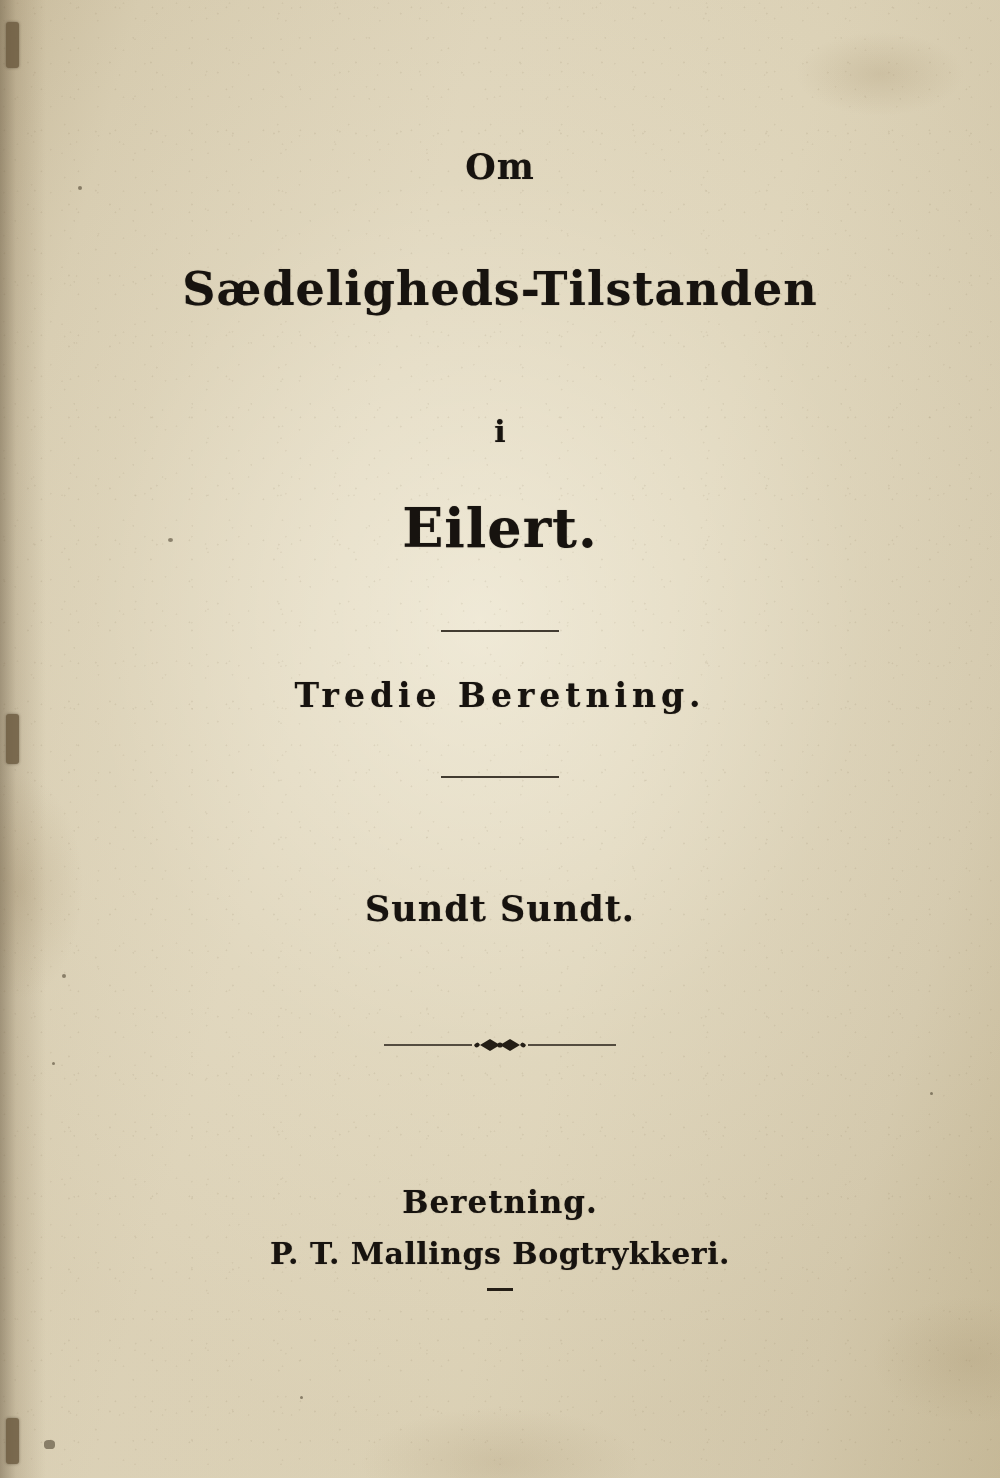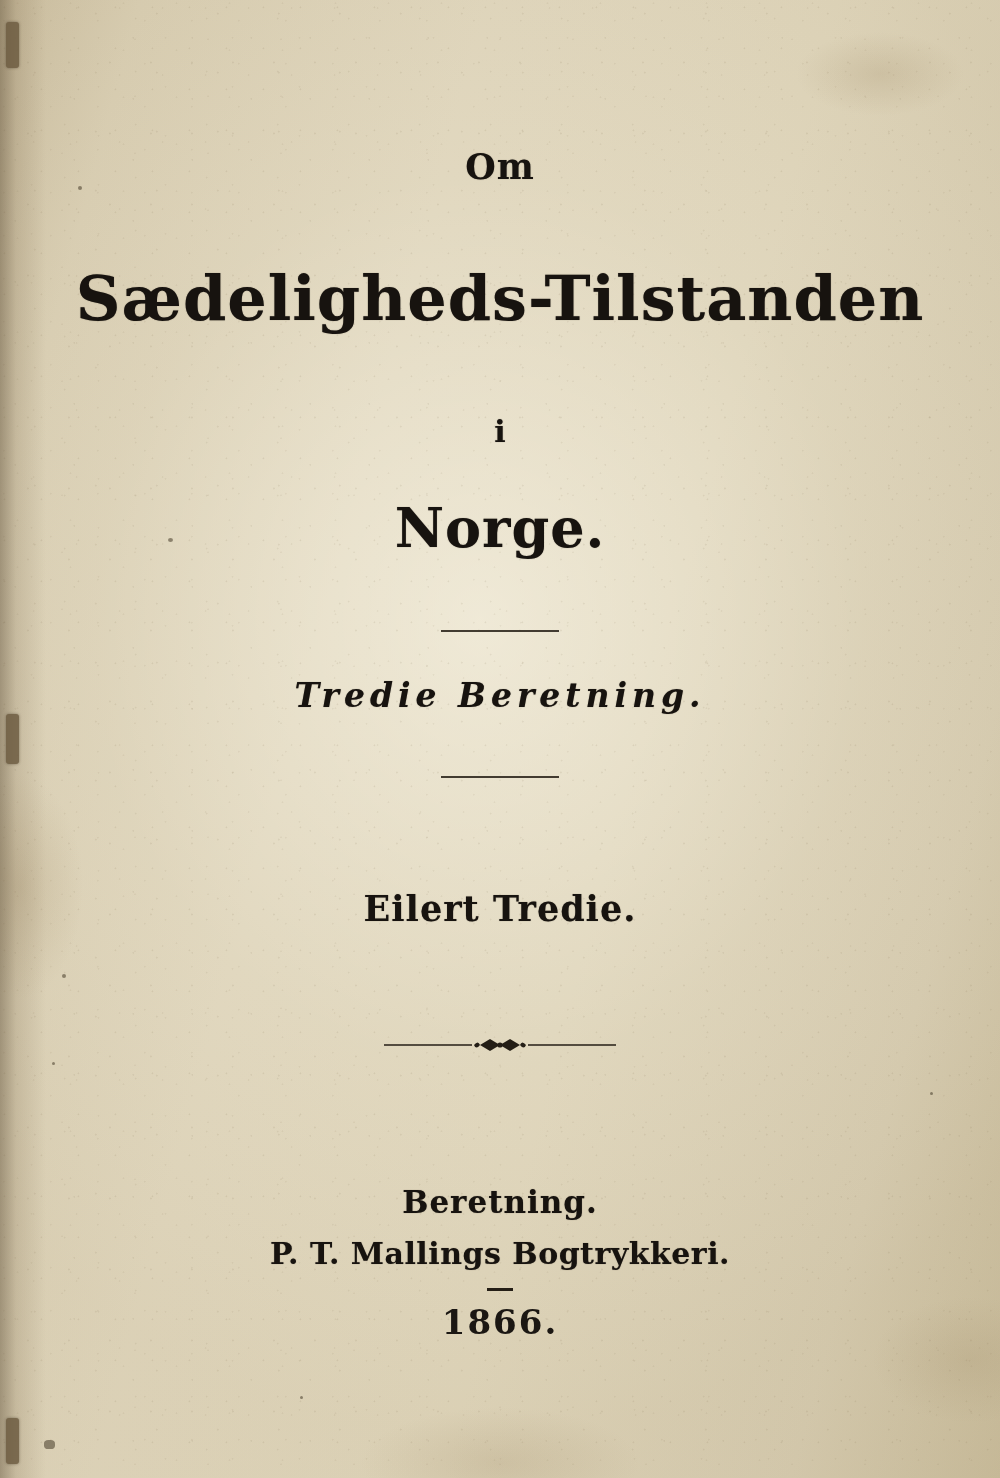--- a/index.html
+++ b/index.html
@@ -98,21 +98,21 @@
     color: #17130f;
     text-shadow: 0 0 1px rgba(30,22,14,0.45);
   }
 
   .line-om {
     position: absolute; left: 0; right: 0; top: 146px;
     font-size: 35px; letter-spacing: 1px;
   }
   .line-title {
     position: absolute; left: 0; right: 0; top: 262px;
-    font-size: 62px;
+    font-size: 46px;
     letter-spacing: 1px;
     white-space: nowrap;
   }
   .line-i {
     position: absolute; left: 0; right: 0; top: 414px;
     font-size: 30px;
   }
   .line-norge {
     position: absolute; left: 0; right: 0; top: 496px;
     font-size: 54px;
@@ -126,21 +126,20 @@
     height: 0;
     border-top: 2px solid #2a231a;
     opacity: 0.88;
   }
   .rule1 { top: 630px; }
   .rule2 { top: 776px; }
   .line-beretning {
     position: absolute; left: 0; right: 0; top: 676px;
     font-size: 33px;
     letter-spacing: 5px;
-    font-style: italic;
   }
   .line-ved {
     position: absolute; left: 0; right: 0; top: 832px;
     font-size: 27px;
     letter-spacing: 1px;
   }
   .line-author {
     position: absolute; left: 0; right: 0; top: 888px;
     font-size: 35px;
     letter-spacing: 1px;
@@ -208,43 +207,42 @@
   <div class="fleck" style="left:300px; top:1396px; width:3px; height:3px;"></div>
 
   <div id="content">
 
     <div class="fraktur line-om">Om</div>
 
     <div class="fraktur line-title">Sædeligheds-Tilstanden</div>
 
     <div class="fraktur line-i">i</div>
 
-    <div class="fraktur line-norge">Norge.</div>
+    <div class="fraktur line-norge">Eilert.</div>
 
     <div class="rule-short rule1"></div>
 
     <div class="fraktur line-beretning">Tredie Beretning.</div>
 
     <div class="rule-short rule2"></div>
 
 
-    <div class="fraktur line-author">Eilert Tredie.</div>
+    <div class="fraktur line-author">Sundt Sundt.</div>
 
     <svg id="ornament" viewBox="0 0 232 18">
       <line x1="0" y1="9" x2="88" y2="9" stroke="#241e16" stroke-width="1.6"></line>
       <line x1="144" y1="9" x2="232" y2="9" stroke="#241e16" stroke-width="1.6"></line>
       <path d="M96 9 L106 3 L116 9 L106 15 Z" fill="#241e16"></path>
       <path d="M116 9 L126 3 L136 9 L126 15 Z" fill="#241e16"></path>
       <circle cx="116" cy="9" r="2.6" fill="#241e16"></circle>
       <path d="M90 9 q4 -5 6 0 q-4 5 -6 0 Z" fill="#241e16"></path>
       <path d="M142 9 q-4 -5 -6 0 q4 5 6 0 Z" fill="#241e16"></path>
     </svg>
 
     <div class="fraktur line-city">Beretning.</div>
 
     <div class="fraktur line-printer">P. T. Mallings Bogtrykkeri.</div>
 
     <div class="rule-tiny"></div>
 
-    <div class="line-year">1866.</div>
 
   </div>
 </div>
 
 </body></html>

